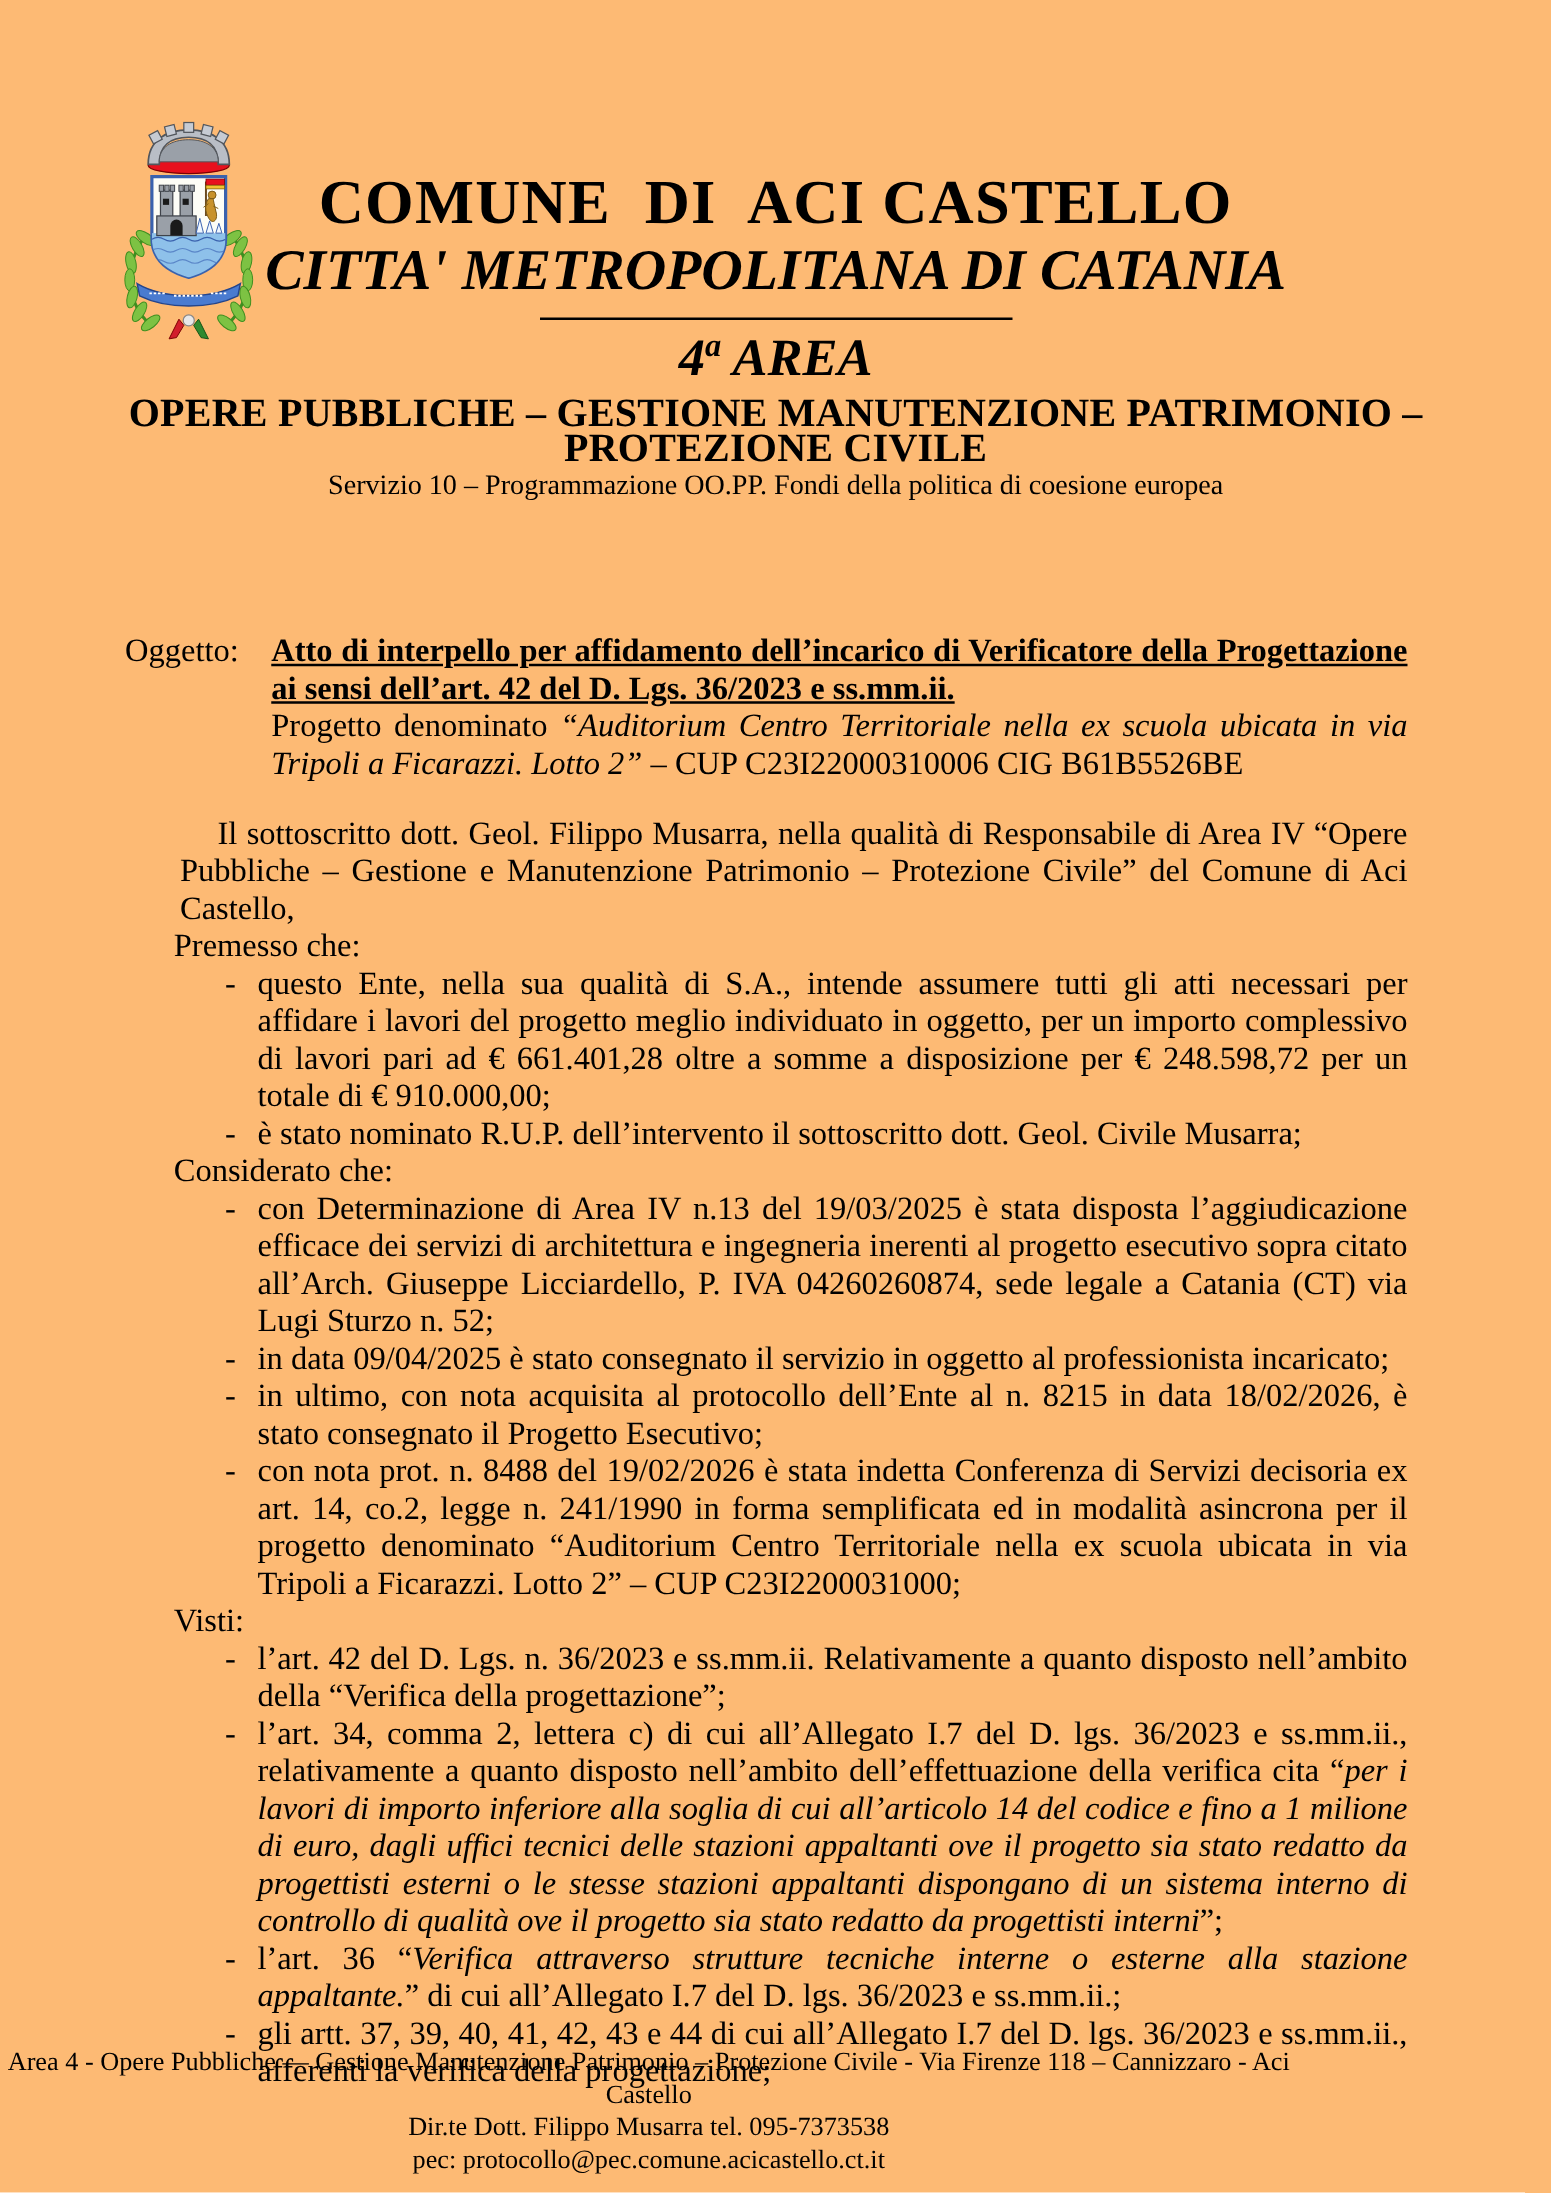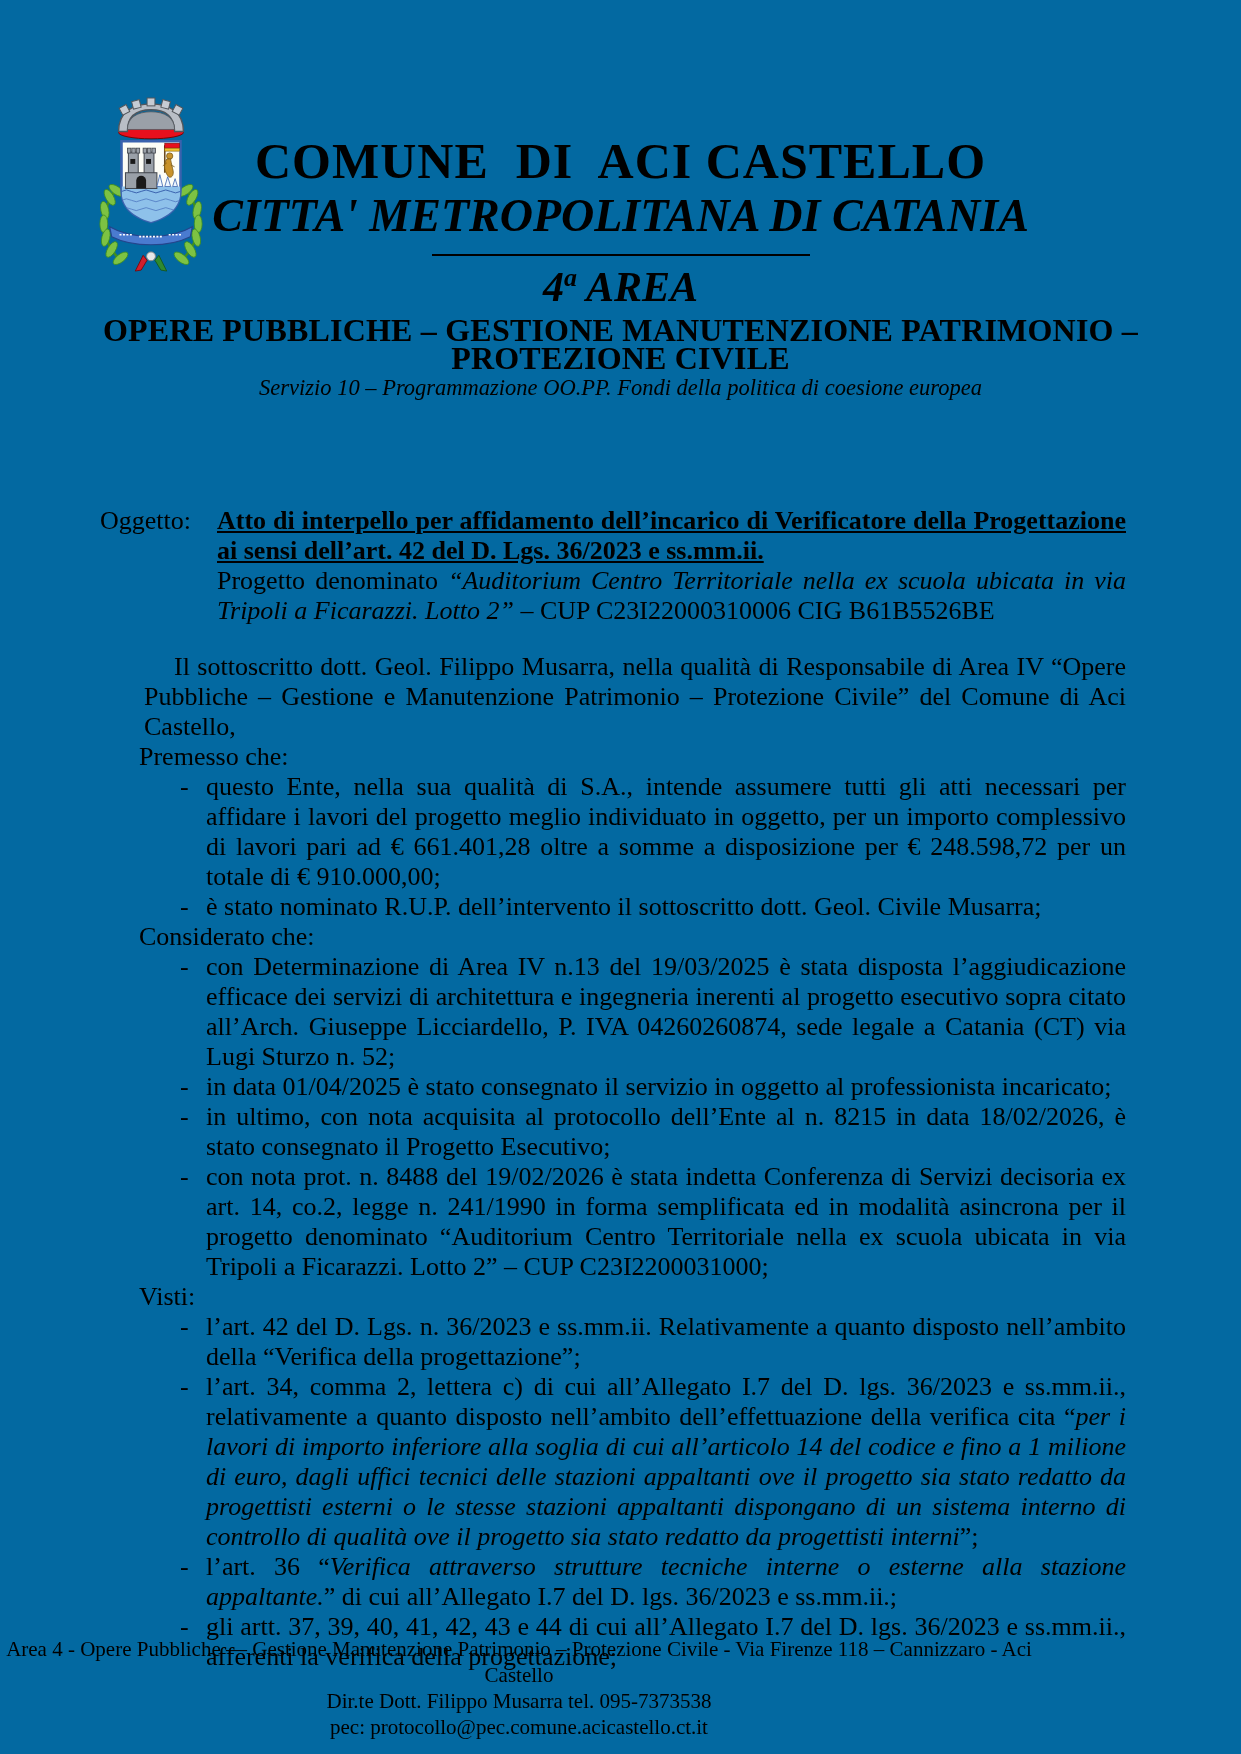--- a/index.html
+++ b/index.html
@@ -1,33 +1,33 @@
 <!DOCTYPE html>
 <html><head>
 <meta charset="utf-8">
 <style>
   html,body{margin:0;padding:0;background:#ffffff;}
   .page{
     position:relative;
     width:1241px;height:1754px;
-    background:#0369a1;
+    background:#fdba74;
     font-family:"Liberation Serif","DejaVu Serif",serif;
     color:#000;
     overflow:hidden;
   }
   
   .crest{position:absolute;left:92px;top:96px;width:118px;height:182px;}
   .header-text{position:absolute;left:0;top:130px;width:1241px;text-align:center;}
   .title{font-size:50px;font-weight:bold;letter-spacing:1px;white-space:pre;line-height:62px;}
   .subtitle{font-size:46px;font-weight:bold;font-style:italic;line-height:44px;margin-top:2px;}
   .header-rule{width:378px;border-top:2px solid #000;margin:16px auto 0 auto;height:0;}
   .area-line{font-size:42px;font-weight:bold;font-style:italic;line-height:46px;margin-top:8px;}
   .area-line sup{font-size:26px;vertical-align:super;line-height:0;}
   .dept-line{font-size:32px;font-weight:bold;line-height:28px;margin-top:6px;letter-spacing:.2px;}
-  .service-line{font-size:22.5px;font-style:italic;line-height:27px;margin-top:2px;}
+  .service-line{font-size:22.5px;line-height:27px;margin-top:2px;}
   
   .doc-body{
     position:absolute;left:100px;top:506px;width:1026px;
     font-size:26px;line-height:30px;
   }
   .subject{display:flex;margin-bottom:26px;}
   .subject-label{width:117px;flex:none;}
   .subject-content{flex:1;}
   .subject-content .para{text-align:justify;}
   .it{font-style:italic;}
@@ -181,21 +181,21 @@
       </div>
 
     <div class="section-heading">Considerato che:</div>
     <div>
         <div class="li">
           <span class="dash">-</span>
           <span class="li-content"><span>con Determinazione di Area IV n.13 del 19/03/2025 è stata disposta l’aggiudicazione efficace dei servizi di architettura e ingegneria inerenti al progetto esecutivo sopra citato all’Arch. Giuseppe Licciardello, P. IVA 04260260874, sede legale a Catania (CT) via Lugi Sturzo n. 52;</span></span>
         </div>
         <div class="li">
           <span class="dash">-</span>
-          <span class="li-content"><span>in data 01/04/2025 è stato consegnato il servizio in oggetto al professionista incaricato;</span></span>
+          <span class="li-content"><span>in data 09/04/2025 è stato consegnato il servizio in oggetto al professionista incaricato;</span></span>
         </div>
         <div class="li">
           <span class="dash">-</span>
           <span class="li-content"><span>in ultimo, con nota acquisita al protocollo dell’Ente al n. 8215 in data 18/02/2026, è stato consegnato il Progetto Esecutivo;</span></span>
         </div>
         <div class="li">
           <span class="dash">-</span>
           <span class="li-content"><span>con nota prot. n. 8488 del 19/02/2026 è stata indetta Conferenza di Servizi decisoria ex art. 14, co.2, legge n. 241/1990 in forma semplificata ed in modalità asincrona per il progetto denominato “Auditorium Centro Territoriale nella ex scuola ubicata in via Tripoli a Ficarazzi. Lotto 2” – CUP C23I2200031000;</span></span>
         </div>
       </div>

